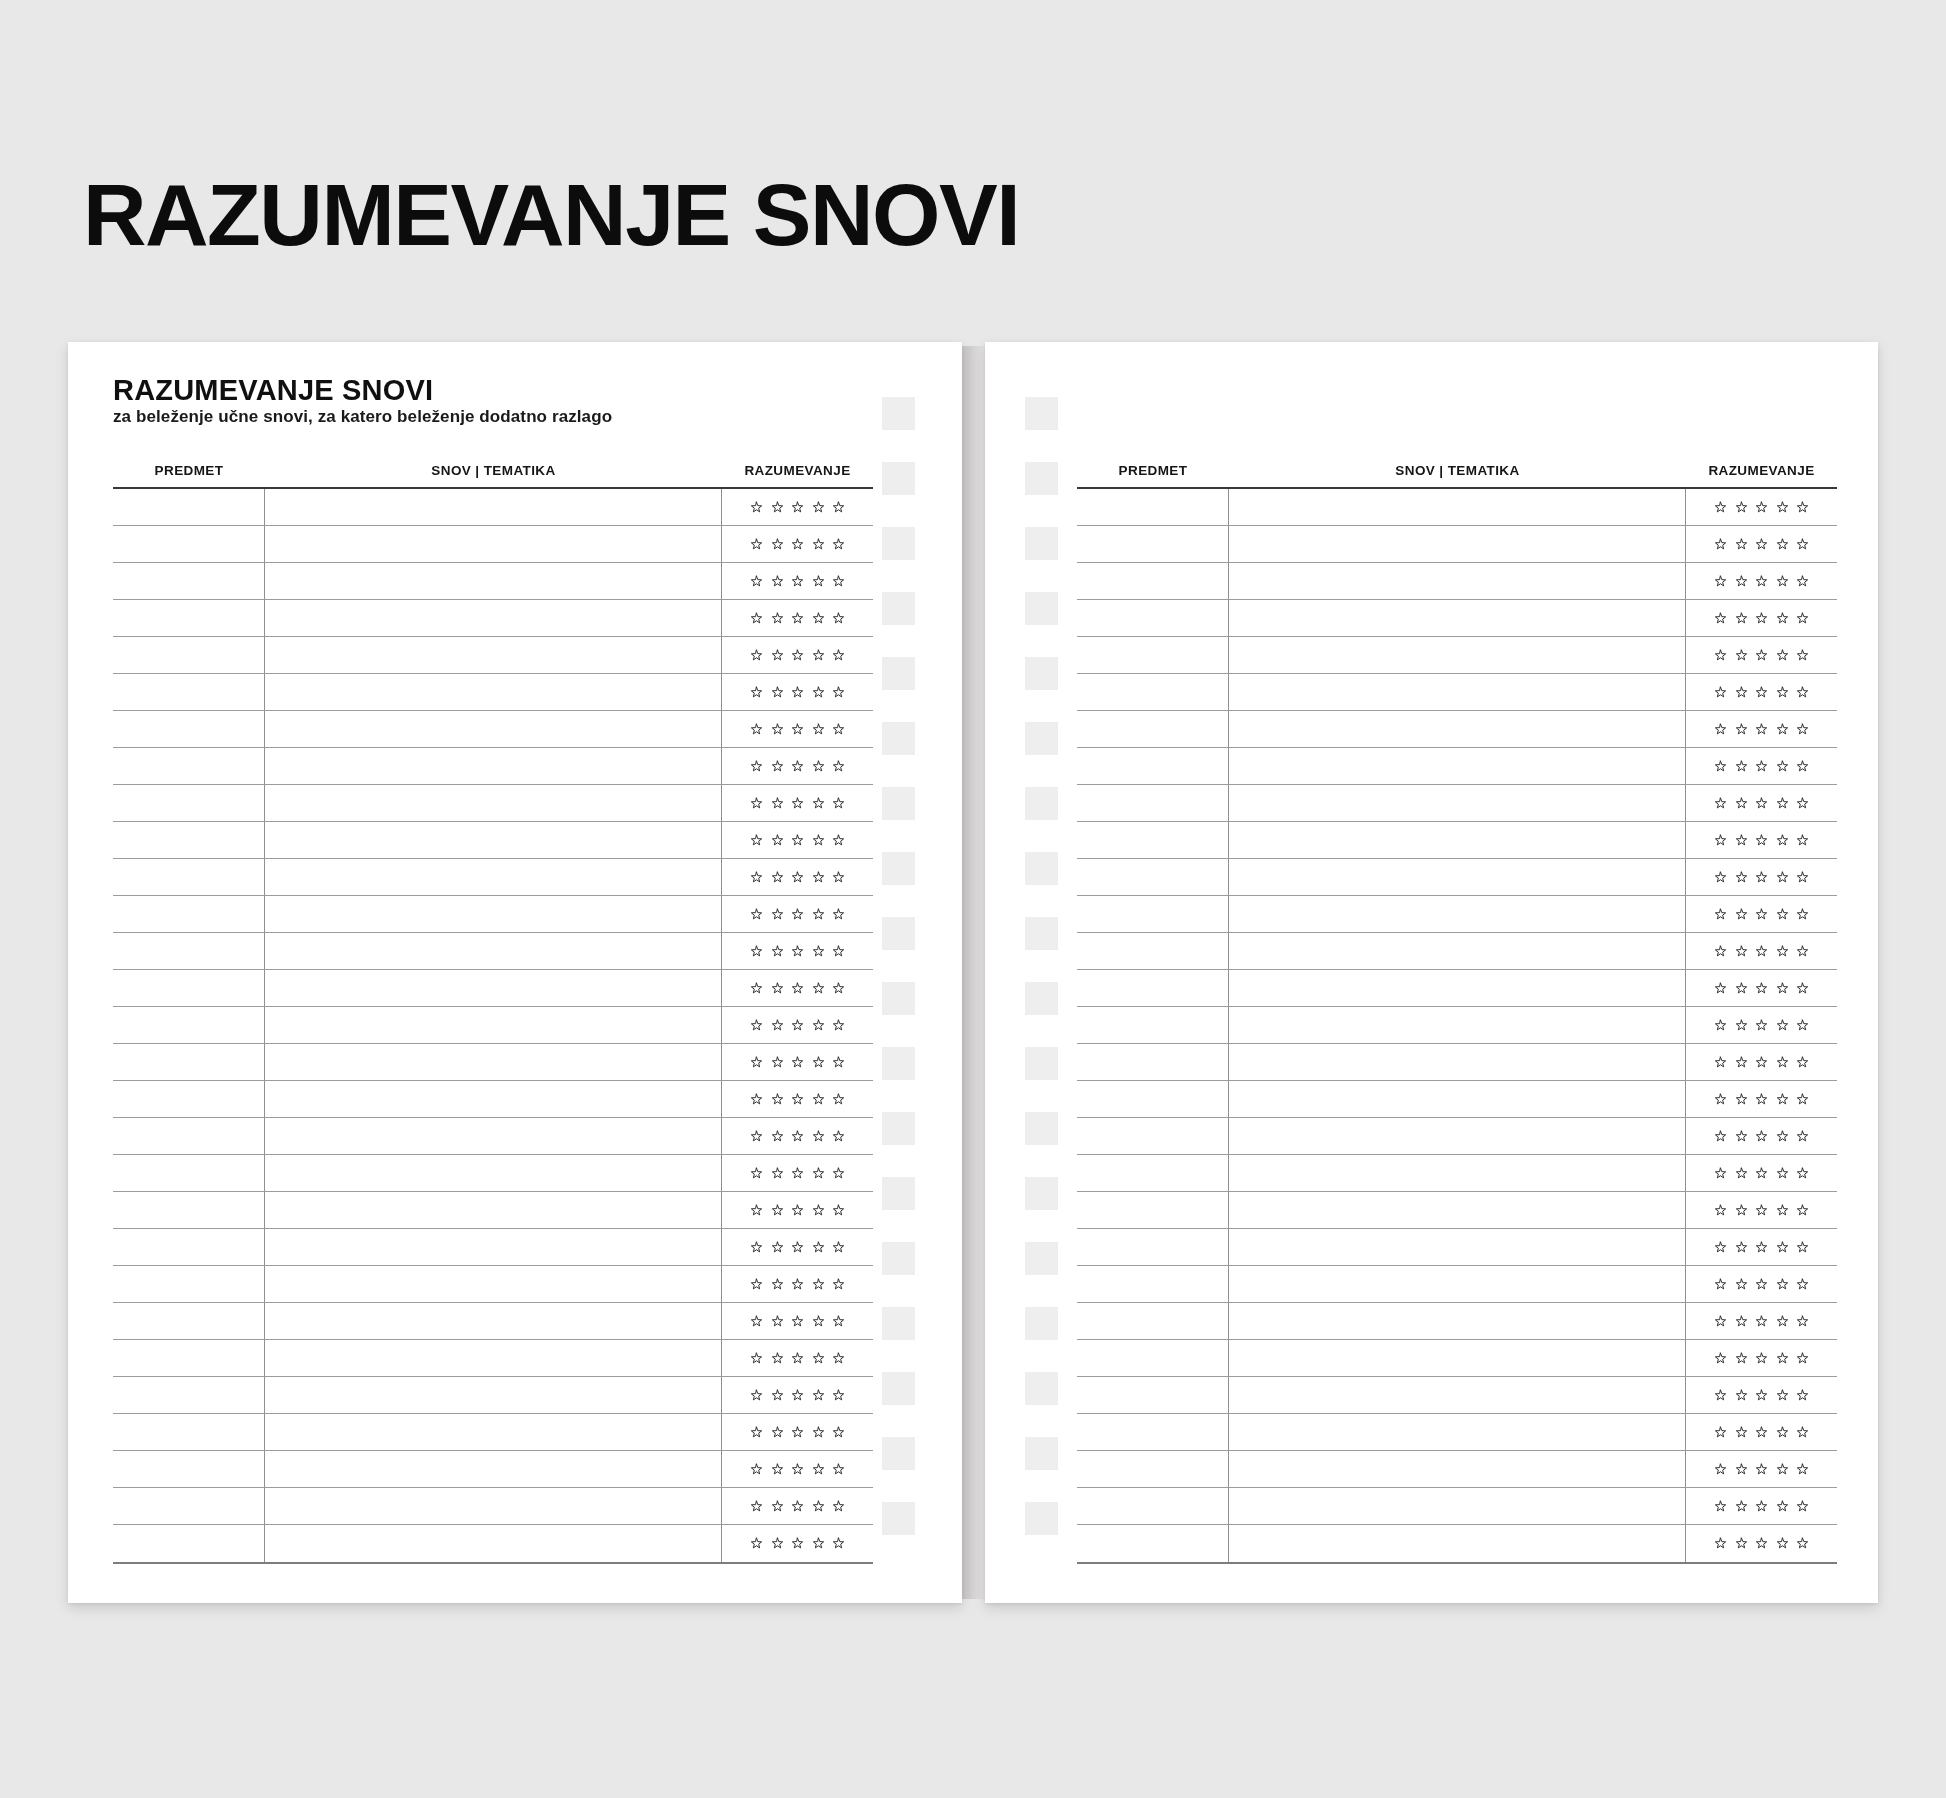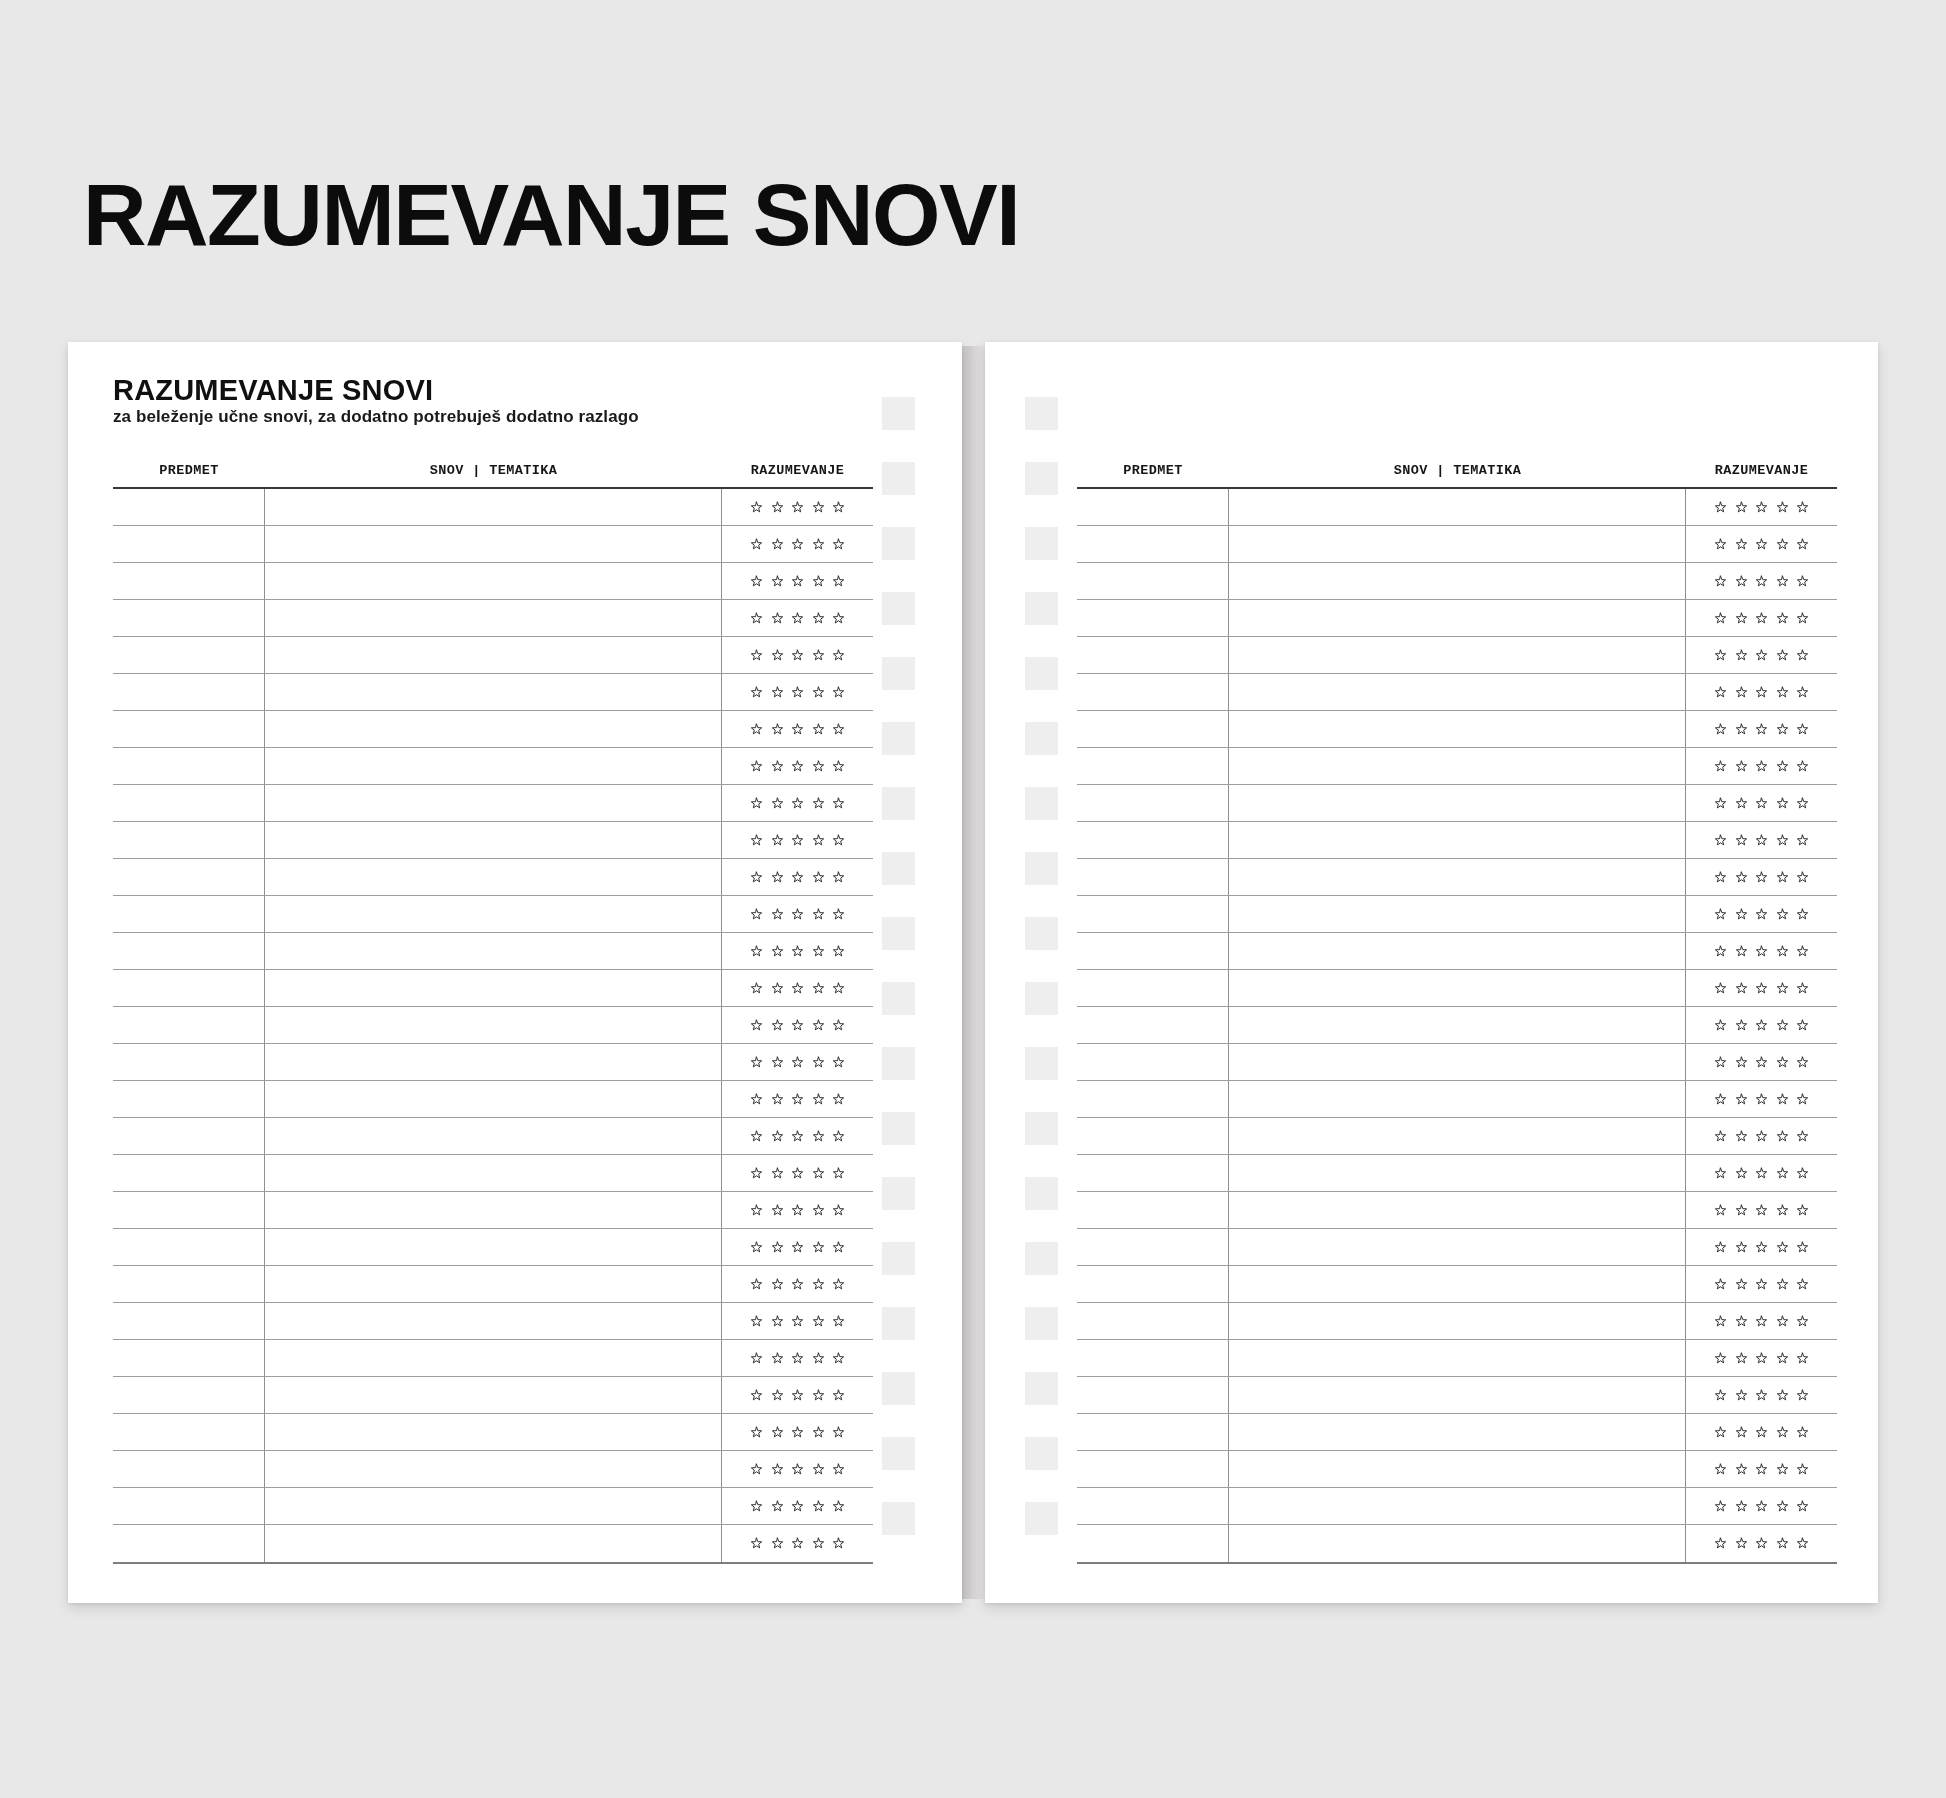--- a/index.html
+++ b/index.html
@@ -76,21 +76,21 @@
   }
   .page.left .bsq-col{left:814px;}
   .page.right .bsq-col{left:40px;}
   .bsq{width:33px;height:33px;background:var(--binding-square);}
   .table-wrap{
     position:absolute; top:120px;
     width:760px;
   }
   .page.left .table-wrap{left:45px;}
   .page.right .table-wrap{left:92px;}
-  .table-head{display:flex; height:17px; margin-bottom:8px;font-family:Liberation Mono, monospace;}
+  .table-head{display:flex; height:17px; margin-bottom:8px;}
   .th{
     font-size:13.5px; font-weight:700; letter-spacing:0.4px;
     line-height:17px; text-align:center; color:#161616;
     white-space:nowrap;
   }
   .th.c1{width:152px;}
   .th.c2{width:457px;}
   .th.c3{width:151px;}
   .grid{
     border-top:2.5px solid var(--table-top-border);
@@ -124,21 +124,21 @@
 </head>
 <body>
 
 <h1 class="main-title">RAZUMEVANJE SNOVI</h1>
 
 <div class="spread">
   <div class="spine"></div>
 
   <div class="page left">
     <div class="page-title">RAZUMEVANJE SNOVI</div>
-    <div class="page-subtitle">za beleženje učne snovi, za dodatno potrebuješ dodatno razlago</div>
+    <div class="page-subtitle">za beleženje učne snovi, za katero beleženje dodatno razlago</div>
     <div class="bsq-col">
         <div class="bsq"></div>
         <div class="bsq"></div>
         <div class="bsq"></div>
         <div class="bsq"></div>
         <div class="bsq"></div>
         <div class="bsq"></div>
         <div class="bsq"></div>
         <div class="bsq"></div>
         <div class="bsq"></div>

